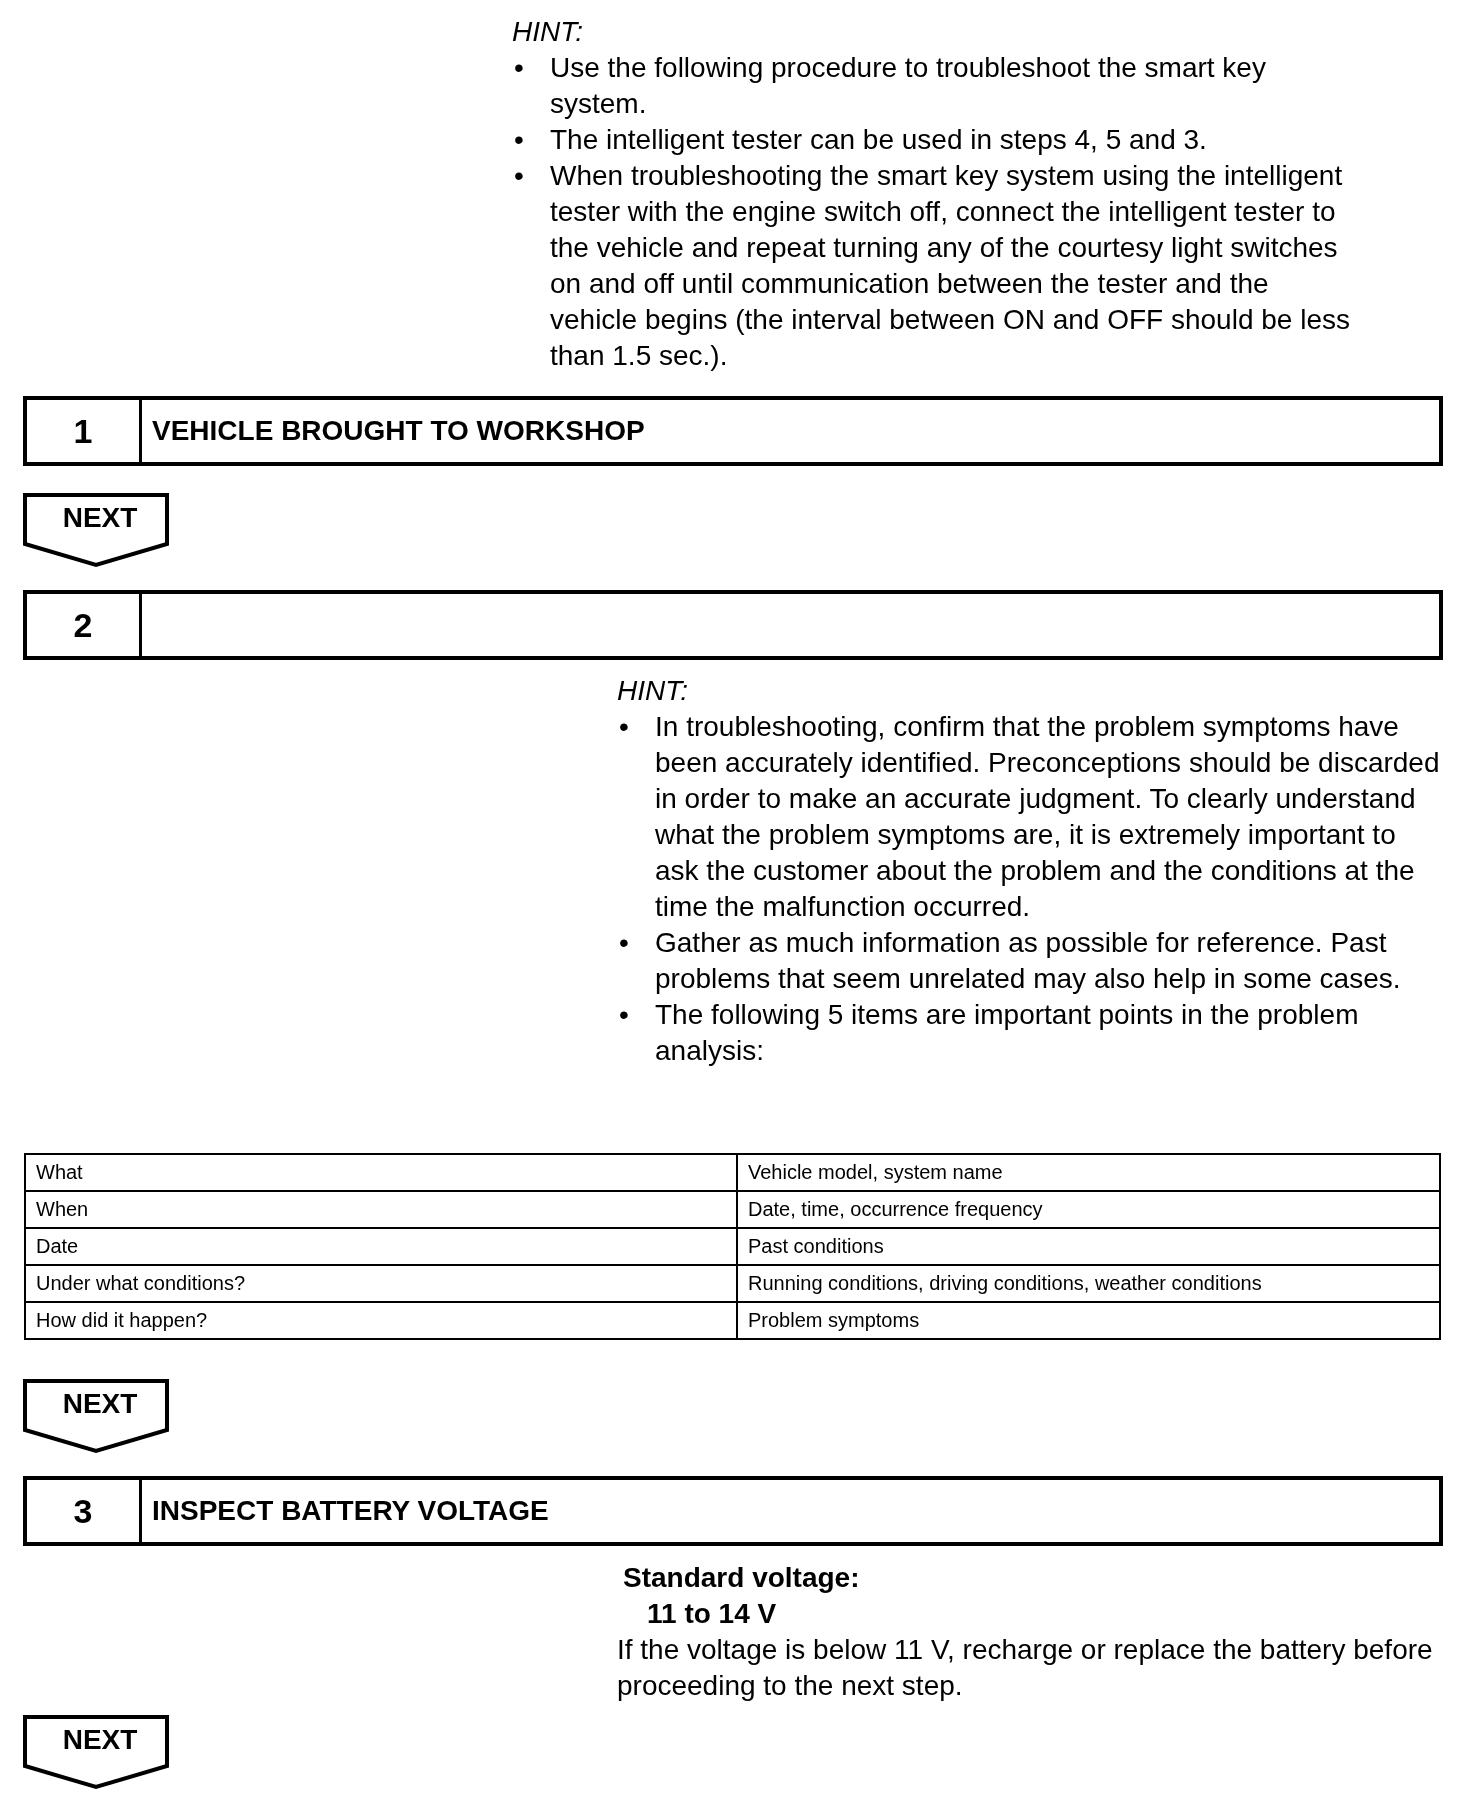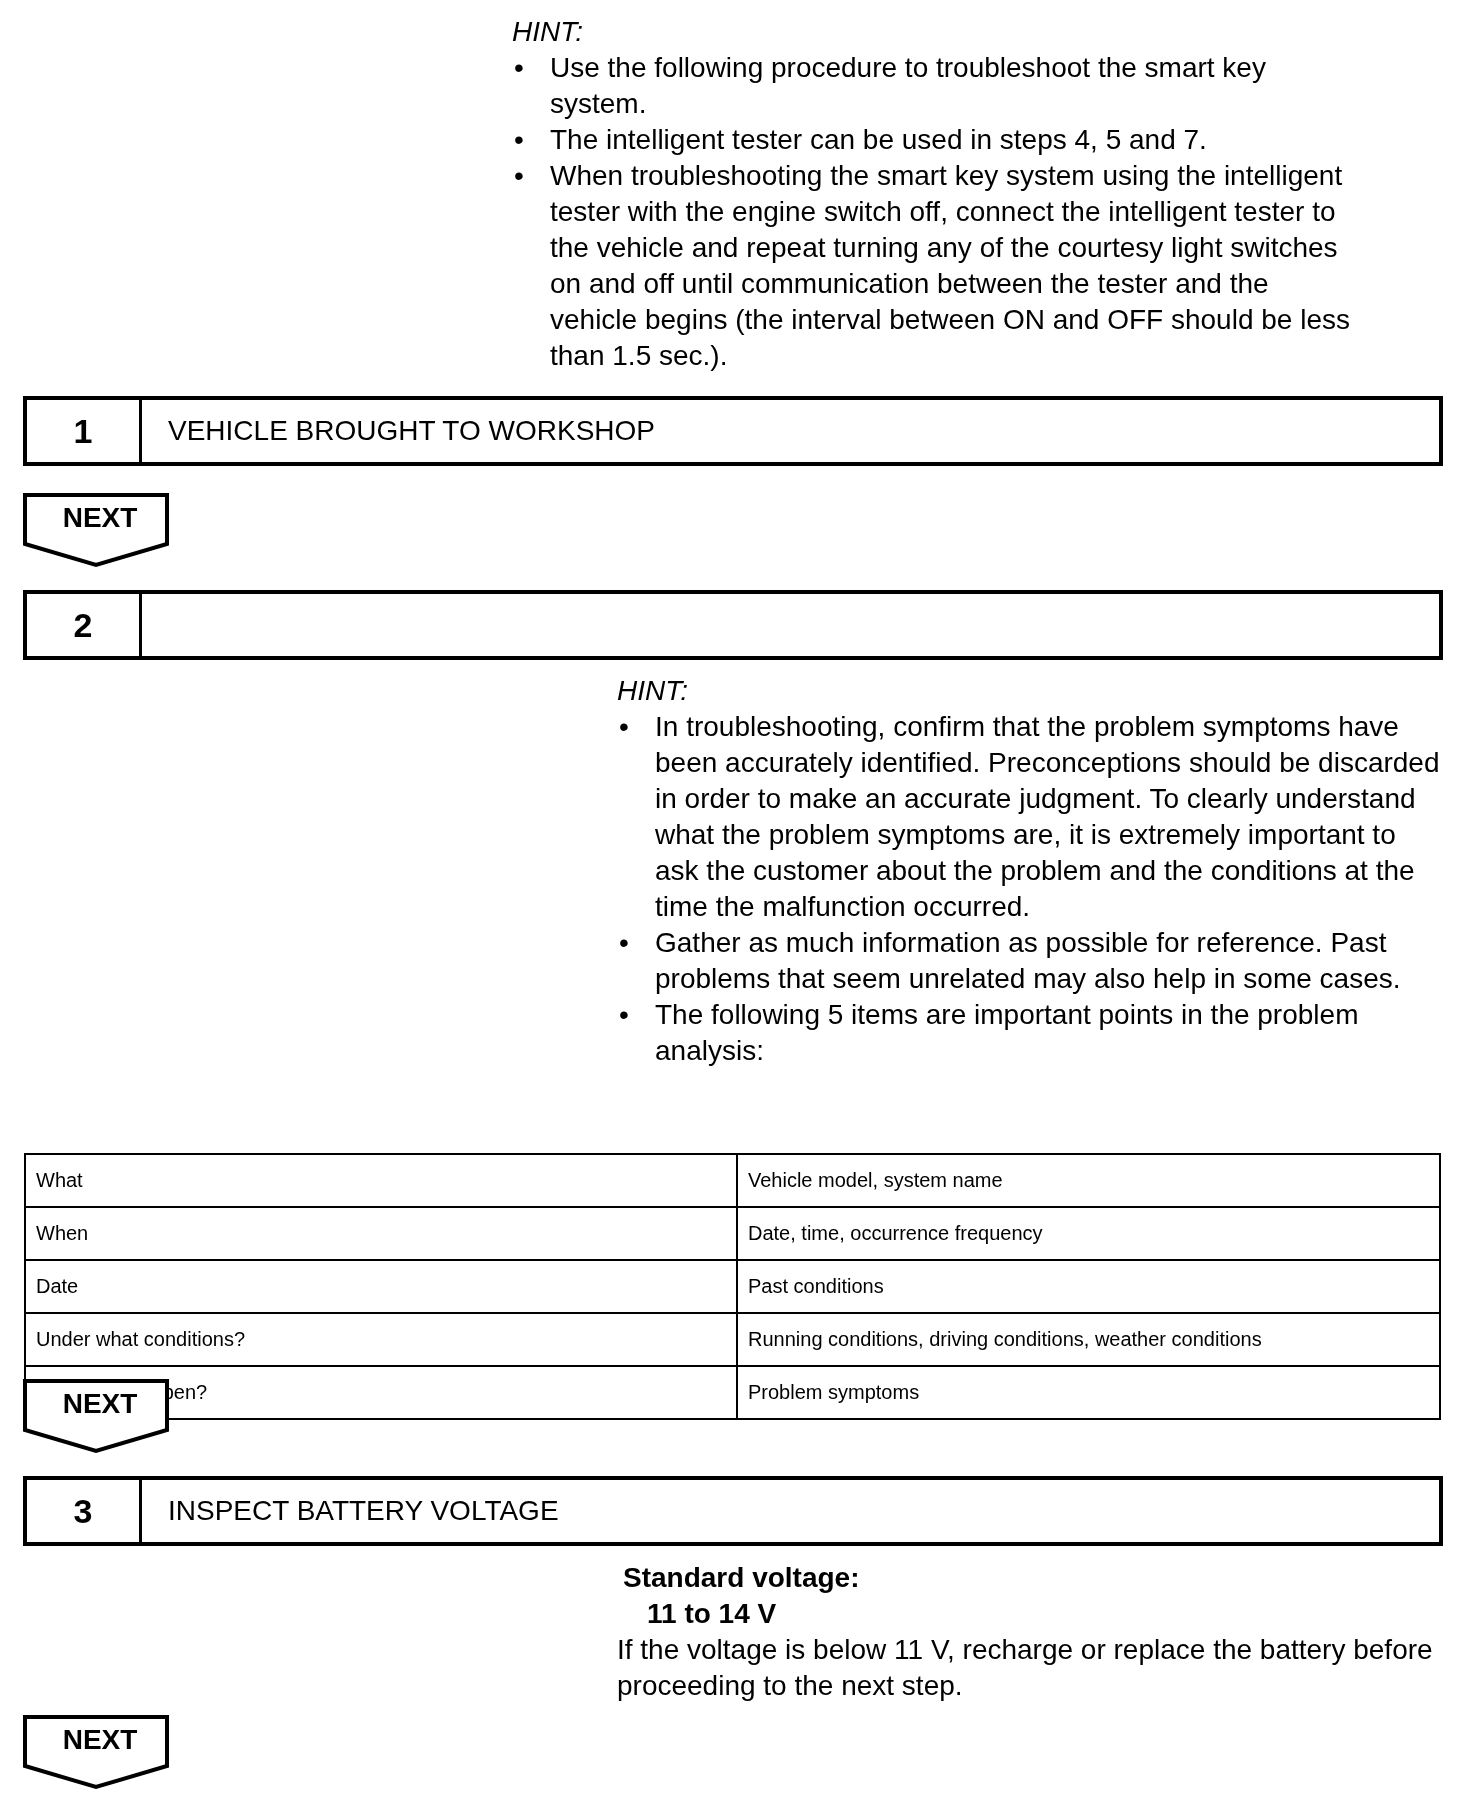--- a/index.html
+++ b/index.html
@@ -10,40 +10,40 @@
   .hint-title { margin:0;font-style:italic; }
   .bullets { list-style:none; margin:0; padding:0; }
   .bullets li { position:relative; padding-left:38px; }
   .bullets li .dot { position:absolute; left:2px; top:0; }
   .step-box { position:absolute; left:23px; width:1420px; height:70px;
               border:4px solid #000; box-sizing:border-box; display:flex; }
   .step-num { width:112px; border-right:3px solid #000; display:flex;
               align-items:center; justify-content:center; font-weight:bold;
               font-size:34px; }
   .step-title { display:flex; align-items:center; padding-left:10px;
-                font-weight:normal; font-size:28px;margin-left:16px; }
+                font-weight:bold; font-size:28px; }
   .next-btn { position:absolute; left:22px; width:150px; height:76px; cursor:pointer; }
   .next-btn svg { position:absolute; left:0; top:0; }
   .next-btn span { position:absolute; left:4px; width:148px; top:10px; text-align:center;
                    font-weight:bold; font-size:28px; }
   table.analysis { position:absolute; left:24px; top:1153px; width:1417px;
                    border-collapse:collapse; font-size:20px; }
-  table.analysis td { border:2px solid #000; height:35px; padding:8px 10px; vertical-align:middle; }
+  table.analysis td { border:2px solid #000; height:35px; padding:0 10px; vertical-align:middle; }
   table.analysis td.c1 { width:690px; }
   .spec { font-size:28px; line-height:36px; }
   .spec .b { font-weight:bold;margin-left:6px; }
 </style>
 </head>
 <body>
 
 <div class="abs hint-block" style="left:512px; top:14px; width:840px;">
   <p class="hint-title">HINT:</p>
   <ul class="bullets">
     <li><span class="dot">•</span><span>Use the following procedure to troubleshoot the smart key system.</span></li>
-    <li><span class="dot">•</span><span>The intelligent tester can be used in steps 4, 5 and 7.</span></li>
+    <li><span class="dot">•</span><span>The intelligent tester can be used in steps 4, 5 and 3.</span></li>
     <li><span class="dot">•</span><span>When troubleshooting the smart key system using the intelligent tester with the engine switch off, connect the intelligent tester to the vehicle and repeat turning any of the courtesy light switches on and off until communication between the tester and the vehicle begins (the interval between ON and OFF should be less than 1.5 sec.).</span></li>
   </ul>
 </div>
 
 <div class="step-box" style="top:396px;">
   <div class="step-num">1</div>
   <div class="step-title">VEHICLE BROUGHT TO WORKSHOP</div>
 </div>
 
 <div class="next-btn" style="top:492px;">

